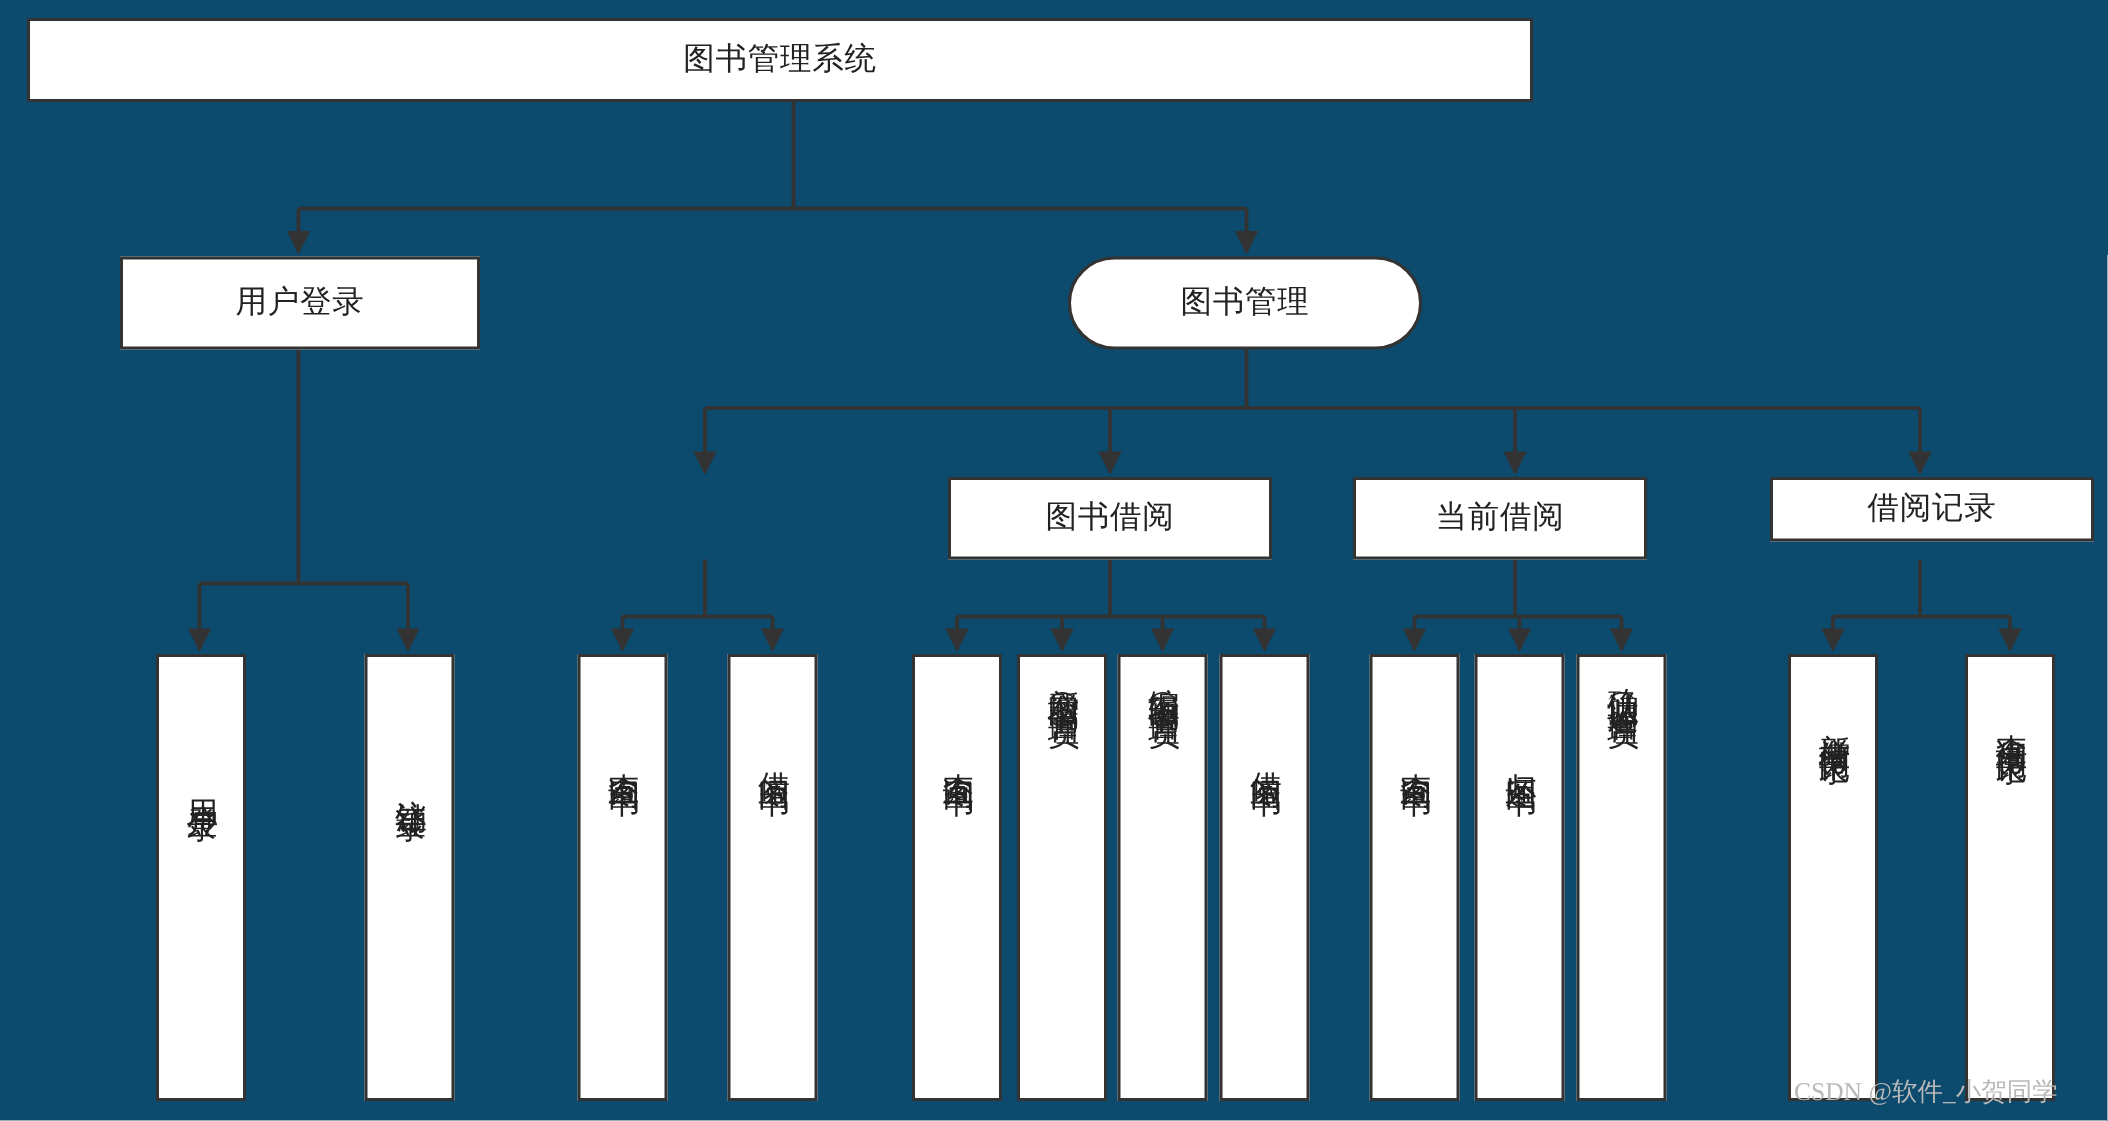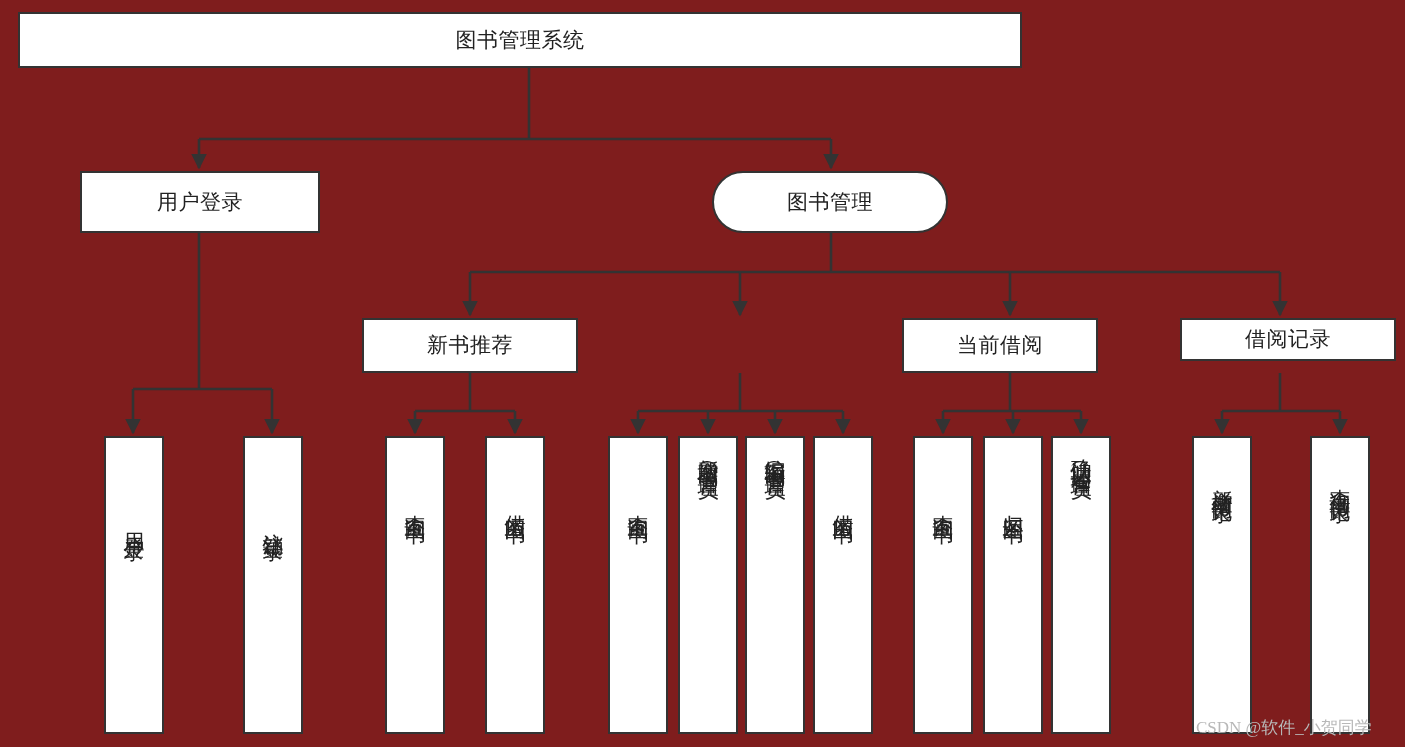--- a/index.html
+++ b/index.html
@@ -8,21 +8,21 @@
     background: #ffffff;
   }
   body {
     font-family: "Liberation Sans", "DejaVu Sans", sans-serif;
     color: #1a1a1a;
   }
   #canvas {
     position: relative;
     width: 1405px;
     height: 747px;
-    background: #7f1d1d;
+    background: #0c4a6e;
     overflow: hidden;
   }
   #wires {
     position: absolute;
     left: 0;
     top: 0;
     width: 1405px;
     height: 747px;
     pointer-events: none;
   }
@@ -124,22 +124,22 @@
     <span class="label">图书管理系统</span>
   </div>
 
   <div class="node" style="left:80px; top:171px; width:240px; height:62px;">
     <span class="label">用户登录</span>
   </div>
   <div class="node" style="left:712px; top:171px; width:236px; height:62px;border-radius:31px;">
     <span class="label">图书管理</span>
   </div>
 
-  <div class="node" style="left:362px; top:318px; width:216px; height:55px;">
-    <span class="label">新书推荐</span>
+  <div class="node" style="left:632px; top:318px; width:216px; height:55px;">
+    <span class="label">图书借阅</span>
   </div>
   <div class="node" style="left:902px; top:318px; width:196px; height:55px;">
     <span class="label">当前借阅</span>
   </div>
   <div class="node" style="left:1180px; top:318px; width:216px; height:43px;">
     <span class="label">借阅记录</span>
   </div>
 
   <div class="node vertical" style="left:104px; top:436px; width:60px; height:298px;">
     <span class="label" style="margin-top:78px;">用户登录</span>

